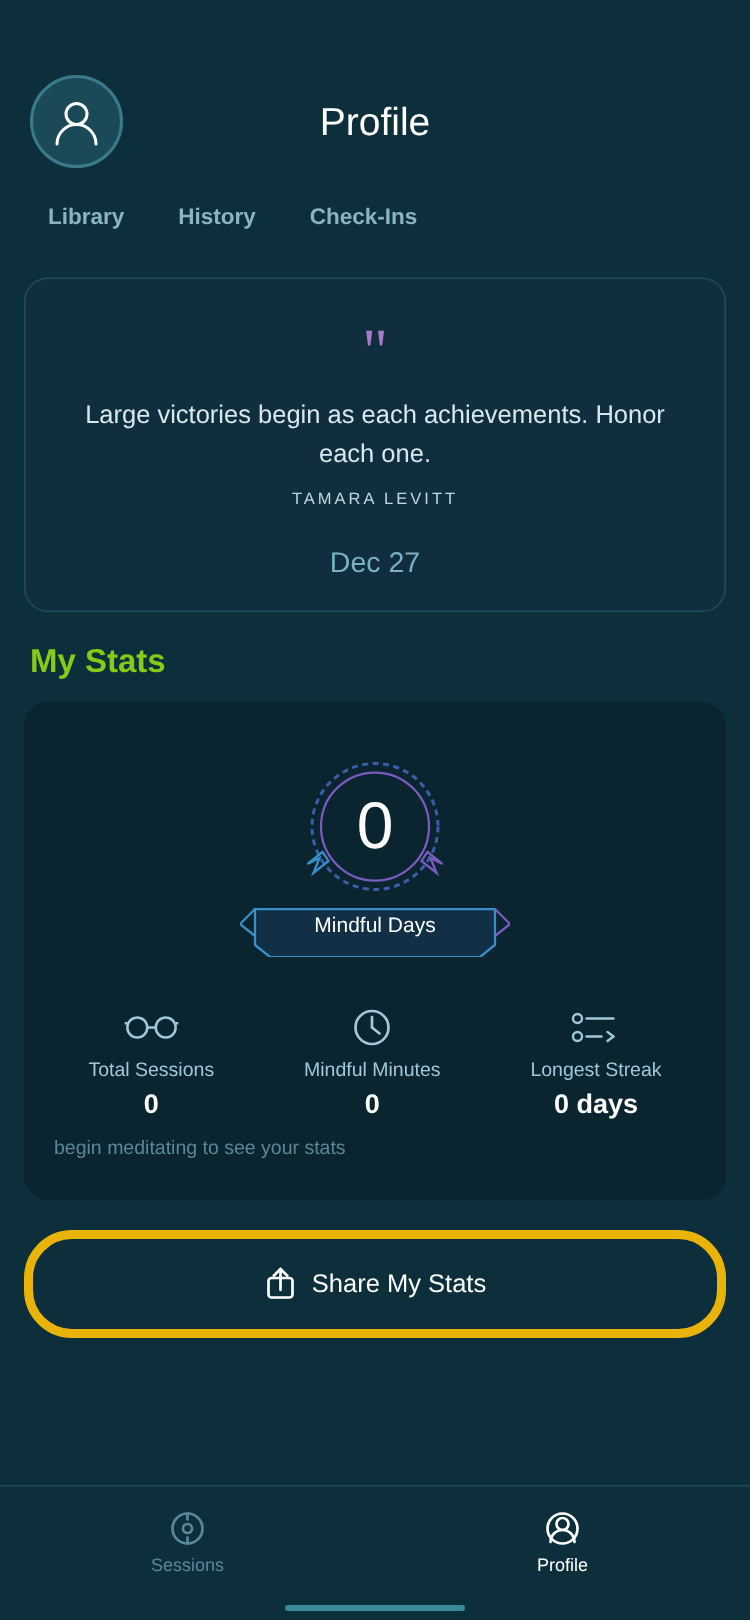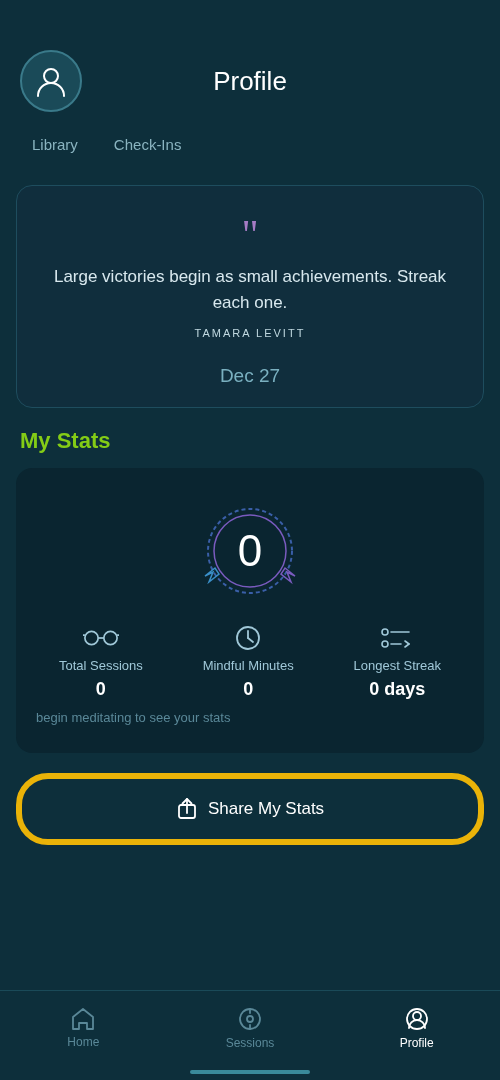--- a/index.html
+++ b/index.html
@@ -49,21 +49,21 @@
     .nav-tabs {
       display: flex;
       flex-direction: row;
       gap: 4px;
       padding: 0 16px 14px 16px;
     }
     .nav-tab {
       padding: 8px 16px;
       border-radius: 20px;
       font-size: 15px;
-      font-weight: 400;
+      font-weight: 700;
       color: #8ab4c0;
       cursor: pointer;
       border: none;
       background: transparent;
     }
     .nav-tab.active {
       background: #ffffff;
       color: #0d2f3b;
       font-weight: 600;
     }
@@ -260,26 +260,27 @@
 
       <circle cx="19" cy="14" r="7" stroke="#ffffff" stroke-width="2" fill="none"></circle>
       <path d="M6 34c0-7.18 5.82-13 13-13s13 5.82 13 13" stroke="#ffffff" stroke-width="2" fill="none" stroke-linecap="round"></path>
     </svg>
   </div>
   <div class="header-title">Profile</div>
 </div>
 
 <div class="nav-tabs">
   <button class="nav-tab">Library</button>
+  <button class="nav-tab">History</button>
   <button class="nav-tab">Check-Ins</button>
 </div>
 
 <div class="quote-card">
   <div class="quote-mark">"</div>
-  <div class="quote-text">Large victories begin as small achievements. Streak each one.</div>
+  <div class="quote-text">Large victories begin as each achievements. Honor each one.</div>
   <div class="quote-author">TAMARA LEVITT</div>
   <div class="quote-date">Dec 27</div>
 </div>
 
 <div class="stats-title">My Stats</div>
 
 <div class="stats-card">
 
   <div class="mindful-badge-container">
     <div class="badge-ring">
@@ -288,20 +289,28 @@
         <circle cx="55" cy="55" r="42" stroke="#3a5fa8" stroke-width="2" fill="none" stroke-dasharray="4 3"></circle>
         <circle cx="55" cy="55" r="36" stroke="#7a5bbf" stroke-width="1.5" fill="none"></circle>
 
         <path d="M20 72 L10 80 L18 76 L14 86 L24 78 Z" stroke="#3a8fc8" stroke-width="1.5" fill="none"></path>
 
         <path d="M90 72 L100 80 L92 76 L96 86 L86 78 Z" stroke="#7a5bbf" stroke-width="1.5" fill="none"></path>
       </svg>
       <span class="badge-number">0</span>
     </div>
 
+    <div style="position:relative; margin-top:6px;">
+      <svg width="180" height="36" viewBox="0 0 180 36" fill="none" xmlns="http://www.w3.org/2000/svg">
+        <path d="M10 4 L170 4 L170 28 L160 36 L20 36 L10 28 Z" stroke="#3a8fc8" stroke-width="1.5" fill="rgba(26,60,90,0.5)"></path>
+        <path d="M10 4 L0 14 L10 22" stroke="#3a8fc8" stroke-width="1.5" fill="none"></path>
+        <path d="M170 4 L180 14 L170 22" stroke="#7a5bbf" stroke-width="1.5" fill="none"></path>
+      </svg>
+      <span style="position:absolute;top:6px;left:0;right:0;text-align:center;font-size:14px;color:#ffffff;">Mindful Days</span>
+    </div>
   </div>
 
   <div class="stat-items">
 
     <div class="stat-item">
       <div class="stat-icon">
         <svg width="38" height="22" viewBox="0 0 38 22" fill="none" xmlns="http://www.w3.org/2000/svg">
           <rect x="2" y="4" width="14" height="14" rx="7" stroke="#a0c8d8" stroke-width="1.8" fill="none"></rect>
           <rect x="22" y="4" width="14" height="14" rx="7" stroke="#a0c8d8" stroke-width="1.8" fill="none"></rect>
           <line x1="16" y1="11" x2="22" y2="11" stroke="#a0c8d8" stroke-width="1.8"></line>
@@ -349,26 +358,20 @@
   <svg width="22" height="24" viewBox="0 0 22 24" fill="none" xmlns="http://www.w3.org/2000/svg">
     <rect x="3" y="8" width="16" height="13" rx="2" stroke="#ffffff" stroke-width="1.8" fill="none"></rect>
     <line x1="11" y1="2" x2="11" y2="16" stroke="#ffffff" stroke-width="1.8" stroke-linecap="round"></line>
     <polyline points="6,7 11,2 16,7" stroke="#ffffff" stroke-width="1.8" fill="none" stroke-linejoin="round"></polyline>
   </svg>
   <span>Share My Stats</span>
 </button>
 
 <div class="bottom-nav">
 
-  <div class="bottom-nav-item">
-    <svg width="26" height="24" viewBox="0 0 26 24" fill="none" xmlns="http://www.w3.org/2000/svg">
-      <path d="M3 10L13 2L23 10V22H17V16H9V22H3Z" stroke="#5a8898" stroke-width="1.8" fill="none" stroke-linejoin="round"></path>
-    </svg>
-    <span class="nav-item-label">Home</span>
-  </div>
 
   <div class="bottom-nav-item">
     <svg width="26" height="26" viewBox="0 0 26 26" fill="none" xmlns="http://www.w3.org/2000/svg">
       <circle cx="13" cy="13" r="10" stroke="#5a8898" stroke-width="1.8" fill="none"></circle>
       <circle cx="13" cy="13" r="3" stroke="#5a8898" stroke-width="1.8" fill="none"></circle>
       <line x1="13" y1="3" x2="13" y2="7" stroke="#5a8898" stroke-width="1.8" stroke-linecap="round"></line>
       <line x1="13" y1="19" x2="13" y2="23" stroke="#5a8898" stroke-width="1.8" stroke-linecap="round"></line>
     </svg>
     <span class="nav-item-label">Sessions</span>
   </div>

